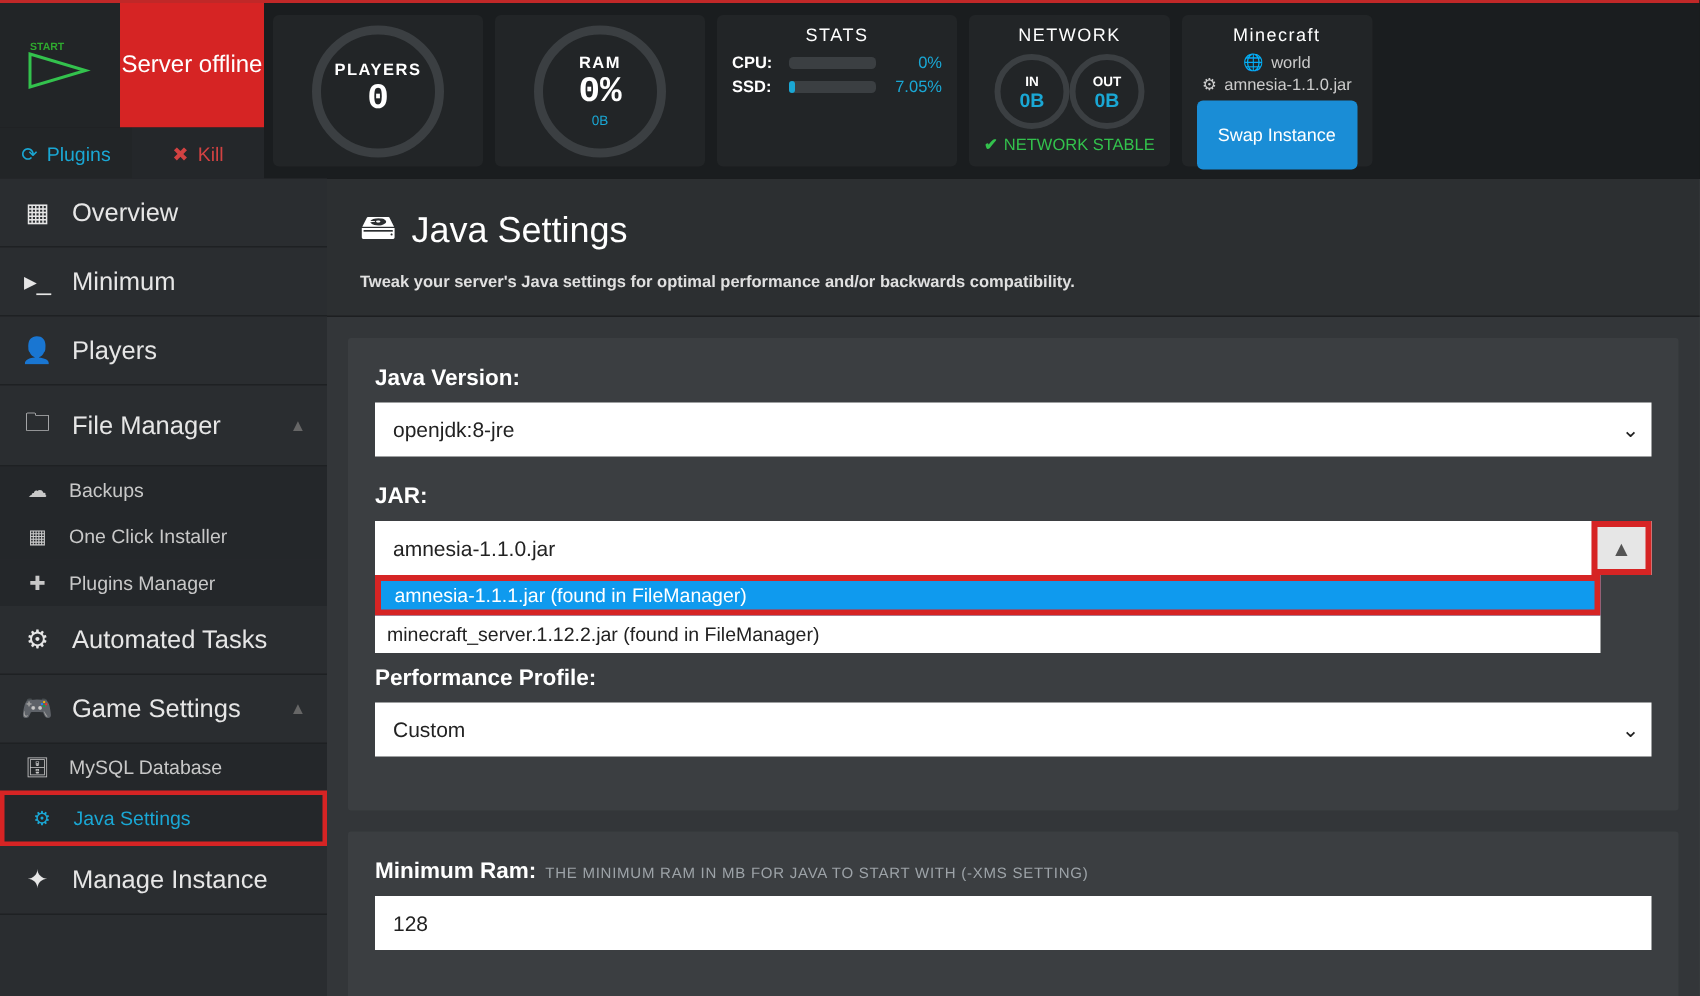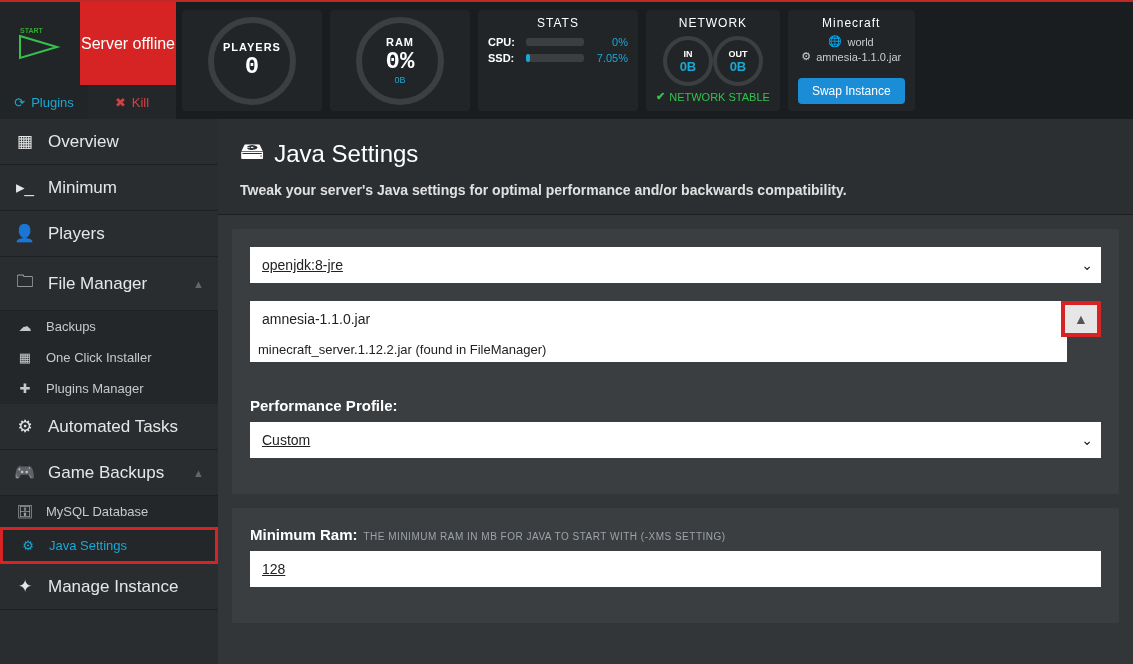--- a/index.html
+++ b/index.html
@@ -56,46 +56,46 @@
     .stat-lbl { width: 32px; font-weight: 700; color: #fff;}
     .stat-bar { flex:1; height: 8px; background: #3b3f42; border-radius: 3px; position: relative; margin: 0 6px;}
     .stat-bar-fill { position:absolute; left:0; top:0; bottom:0; background:#1aa7d4; border-radius:3px;}
     .stat-val { width: 38px; color: #1aa7d4; text-align:right; font-size: 11px;}
     .net-gauges { display:flex; gap:0; margin-top: 2px;}
     .small-ring { width:50px; height:50px; border:4px solid #3b3f42; border-radius:50%; display:flex; flex-direction:column; align-items:center; justify-content:center;}
     .small-ring .l { font-size:9px; font-weight:700; color:#fff;}
     .small-ring .v { font-size:13px; font-weight:700; color:#1aa7d4;}
     .net-stable { color:#33c24d; font-size:11px; margin-top:4px; display:flex; align-items:center; gap:4px;}
     .minecraft-box .row { font-size: 11px; color:#ccc; display:flex; align-items:center; gap:5px; margin:1px 0;}
-    .swap-btn { background:#1a8dd6; color:#fff; padding:6px 14px; border-radius:4px; font-size:12px; margin-top:14px; cursor:pointer; border:none;}
+    .swap-btn { background:#1a8dd6; color:#fff; padding:16px 14px; border-radius:4px; font-size:12px; margin-top:3px; cursor:pointer; border:none;}
     .brand-box { background:#16334e; justify-content:center; min-width:140px;}
     .brand-text { font-size:18px; color:#fff;}
     .brand-text .n2 { color:#1aa7d4; font-weight:700;}
     .brand-ver { font-size:11px; color:#c0c6cc; margin-top:4px;}
 
     .body { display:flex; height: calc(100% - 119px);}
     .sidebar { width: 218px; background:#2a2d30; display:flex; flex-direction:column; overflow-y:auto;}
     .nav-item { display:flex; align-items:center; padding:12px 14px; gap:12px; font-size:17px; color:#e6e6e6; cursor:pointer; border-bottom:1px solid #1e2123;}
     .nav-item.expandable { position:relative;}
     .nav-chevron { margin-left:auto; color:#666; font-size:11px;}
     .nav-sub { display:flex; align-items:center; padding:8px 14px 8px 14px; gap:10px; font-size:13px; color:#c8c8c8; cursor:pointer; background:#24272a;}
     .nav-sub.active { color:#1aa7d4; border:3px solid #d62424;}
     .nav-icon { width:22px; display:inline-flex; justify-content:center;}
 
     .main { flex:1; background:#333639; overflow-y:auto; padding-bottom:10px;}
     .page-header { background:#2c2f31; padding:14px 22px 16px; border-bottom:1px solid #1d1f21;}
     .page-title { font-size:24px; color:#fff; display:flex; align-items:center; gap:10px; font-weight:400;}
-    .page-sub { font-size:14px; color:#e0e0e0; margin-top:8px; font-weight:600;}
+    .page-sub { font-size:11px; color:#e0e0e0; margin-top:8px; font-weight:600;}
     .section { background:#3b3e41; margin:14px; padding:18px; border-radius:2px;}
     .field { margin-bottom:18px;}
     .field-label { font-size:15px; font-weight:700; color:#fff; margin-bottom:8px; display:flex; align-items:baseline; gap:6px;}
     .field-hint { font-size:10px; color:#9da3a8; font-weight:400; letter-spacing:0.5px;}
     .select, .input {
       width:100%; background:#fff; color:#222; border:none; padding:10px 12px; font-size:14px;
-      appearance:none;text-decoration:underline; -webkit-appearance:none;
+      appearance:none; -webkit-appearance:none;
     }
     .select-wrap { position:relative;}
     .select-arrow {
       position:absolute; right:0; top:0; bottom:0; width:28px; pointer-events:none;
       display:flex; align-items:center; justify-content:center; color:#222;
     }
     .jar-combo { position:relative;}
     .jar-display { display:flex; background:#fff;}
     .jar-txt { flex:1; padding:10px 12px; color:#222; font-size:14px;}
     .jar-arrow-btn {
@@ -230,21 +230,21 @@
     <div class="nav-sub">
       <span class="nav-icon">✚</span>
       <span>Plugins Manager</span>
     </div>
     <div class="nav-item">
       <span class="nav-icon">⚙</span>
       <span>Automated Tasks</span>
     </div>
     <div class="nav-item expandable">
       <span class="nav-icon">🎮</span>
-      <span>Game Backups</span>
+      <span>Game Settings</span>
       <span class="nav-chevron">▲</span>
     </div>
     <div class="nav-sub">
       <span class="nav-icon">🗄</span>
       <span>MySQL Database</span>
     </div>
     <div class="nav-sub active">
       <span class="nav-icon">⚙</span>
       <span>Java Settings</span>
     </div>
@@ -258,35 +258,38 @@
     <div class="page-header">
       <div class="page-title">
         <span>🖴</span>
         <span>Java Settings</span>
       </div>
       <div class="page-sub">Tweak your server's Java settings for optimal performance and/or backwards compatibility.</div>
     </div>
 
     <div class="section">
       <div class="field">
+        <div class="field-label">Java Version:</div>
         <div class="select-wrap">
           <div class="select">openjdk:8-jre</div>
           <div class="select-arrow">⌄</div>
         </div>
       </div>
 
       <div class="field">
+        <div class="field-label">JAR:</div>
         <div class="jar-combo">
           <div class="jar-display">
             <div class="jar-txt">amnesia-1.1.0.jar</div>
             <div class="jar-arrow-btn">
               <span style="color:#555">▲</span>
             </div>
           </div>
           <div class="jar-drop">
+            <div class="jar-opt highlight">amnesia-1.1.1.jar (found in FileManager)</div>
             <div class="jar-opt">minecraft_server.1.12.2.jar (found in FileManager)</div>
           </div>
         </div>
       </div>
 
       <div class="field" style="margin-top:60px">
         <div class="field-label">Performance Profile:</div>
         <div class="select-wrap">
           <div class="select">Custom</div>
           <div class="select-arrow">⌄</div>

